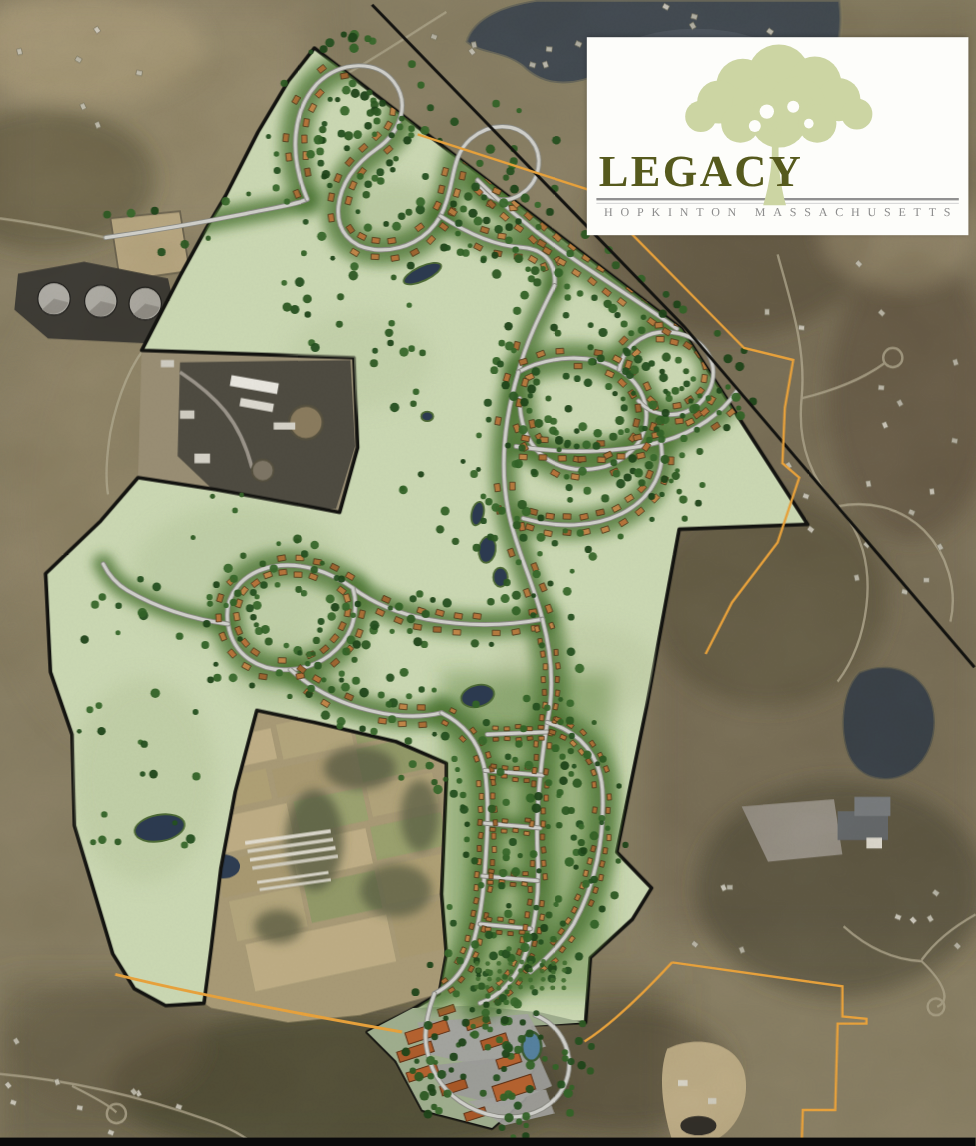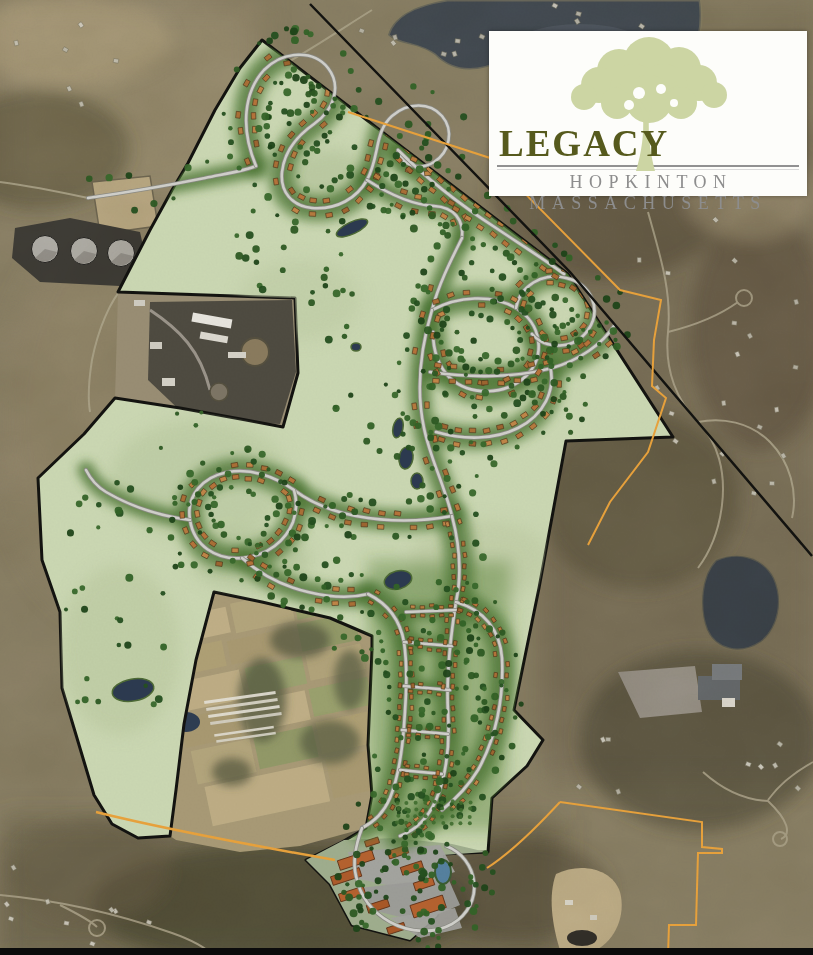--- a/index.html
+++ b/index.html
@@ -8,21 +8,21 @@
   #map{position:absolute;left:0;top:0;}
   .logo{position:absolute;left:489px;top:31px;width:318px;height:165px;background:#fdfdfa;
         box-shadow:0 0 4px rgba(0,0,0,.35);}
   .logo-tree{position:absolute;left:0;top:2px;width:318px;height:146px;z-index:3;}
   .logo-title{position:absolute;top:94px;left:0;right:0;display:flex;justify-content:space-between;
         padding:0 10px;z-index:4;font-weight:bold;font-size:37px;line-height:1;
         letter-spacing:2px;font-family:"Liberation Serif",serif;}
   .logo-rule{position:absolute;top:134px;left:8px;right:8px;height:2px;z-index:1;
         border-top:2px solid #919191;border-bottom:1px solid #d9d9d9;}
   .logo-sub{position:absolute;top:141px;left:0;right:0;text-align:center;z-index:4;
-        font-size:18px;letter-spacing:6.5px;text-indent:6px;font-family:"Liberation Serif",serif;}
+        font-size:10px;letter-spacing:6.5px;text-indent:6px;font-family:"Liberation Serif",serif;}
   .bottom-bar{position:absolute;left:0;bottom:0;width:813px;height:7px;background:#0b0b0b;z-index:5;}
 </style>
 </head>
 <body>
 
 <div id="stage">
 <svg id="map" width="813" height="955" viewBox="0 0 813 955">
   <defs>
     <filter id="fSoft" x="-30%" y="-30%" width="160%" height="160%">
           <feGaussianBlur stdDeviation="4"></feGaussianBlur>

